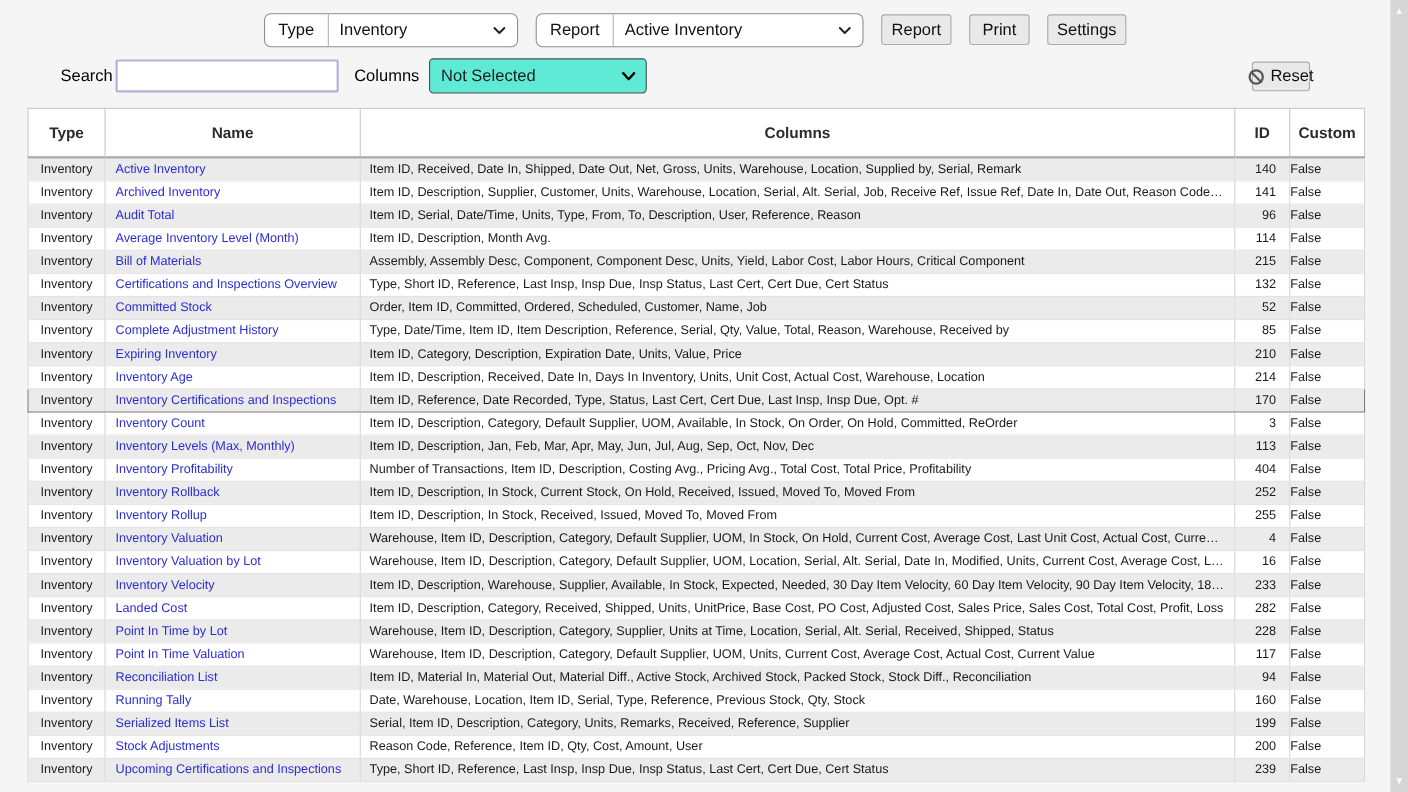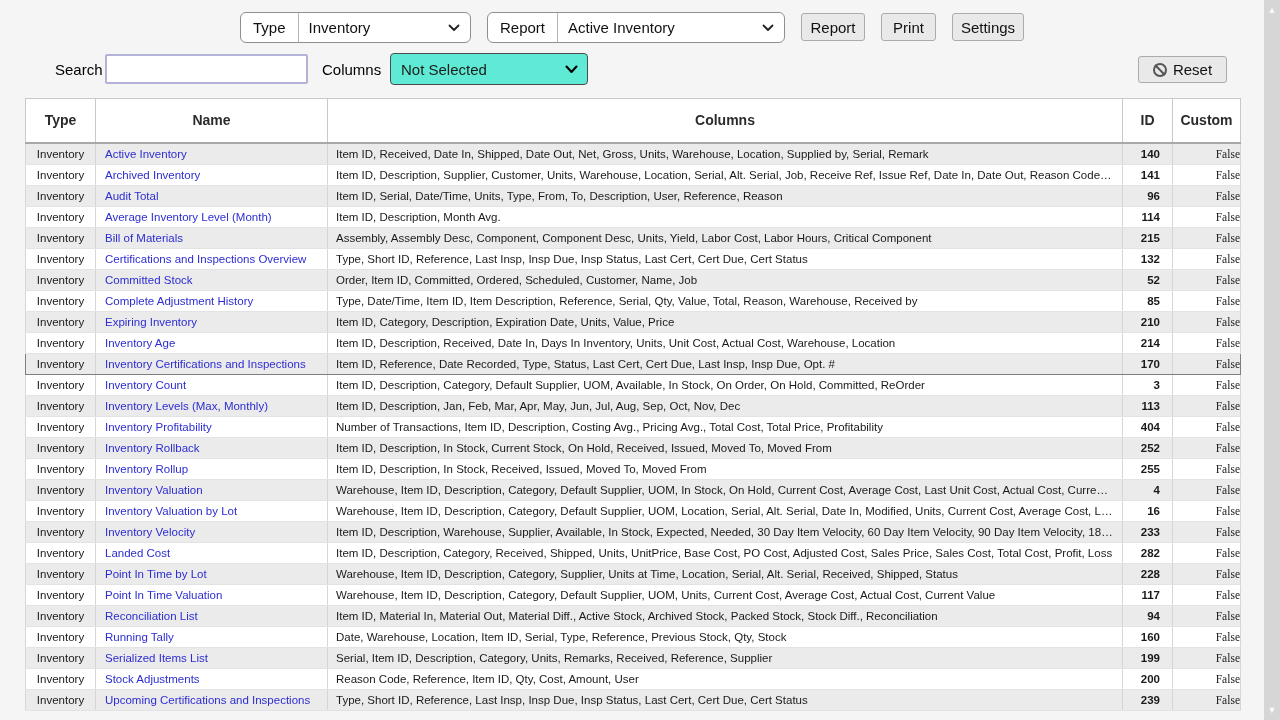--- a/index.html
+++ b/index.html
@@ -86,21 +86,21 @@
     border: 1px solid #4c4c4c;
     border-radius: 4px;
     display: flex;
     align-items: center;
     font-size: 15px;
   }
   #columns-select .grp-value { padding: 0 10px; flex: 1; }
   #columns-select .chev { margin-right: 9px; display: flex; align-items: center; }
 
   #btn-reset {
-    left: 1138px; top: 56px; width: 89px; height: 27px;
+    left: 1138px; top: 56px; width: 53px; height: 27px;
     gap: 6px;
   }
   .no-icon {
     width: 14px; height: 14px;
     border: 2px solid #565656;
     border-radius: 50%;
     position: relative;
     display: inline-block;
     flex: 0 0 auto;
   }
@@ -149,22 +149,22 @@
   #report-table tbody tr.selected td {
     border-top: 1px solid #7e7e7e;
     border-bottom: 1px solid #7e7e7e;
   }
   #report-table tbody tr.selected td:first-child { border-left: 1px solid #7e7e7e; }
   #report-table tbody tr.selected td:last-child  { border-right: 1px solid #7e7e7e; }
 
   td.c-type   { text-align: center; }
   td.c-name   { padding: 0 9px; }
   td.c-cols   { padding: 0 8px; }
-  td.c-id     { text-align: right; padding-right: 12px; font-weight: bold; }
-  td.c-custom { text-align: right; font-family: Liberation Serif, serif; }
+  td.c-id     { text-align: right; padding-right: 12px; }
+  td.c-custom { text-align: left; }
 
   .name-link { color: #2d2dd2; text-decoration: none; cursor: pointer; }
 
   
   #v-scrollbar {
     position: absolute;
     right: 0; top: 0;
     width: 16px; height: 720px;
     background: #d6d6d6;
   }

